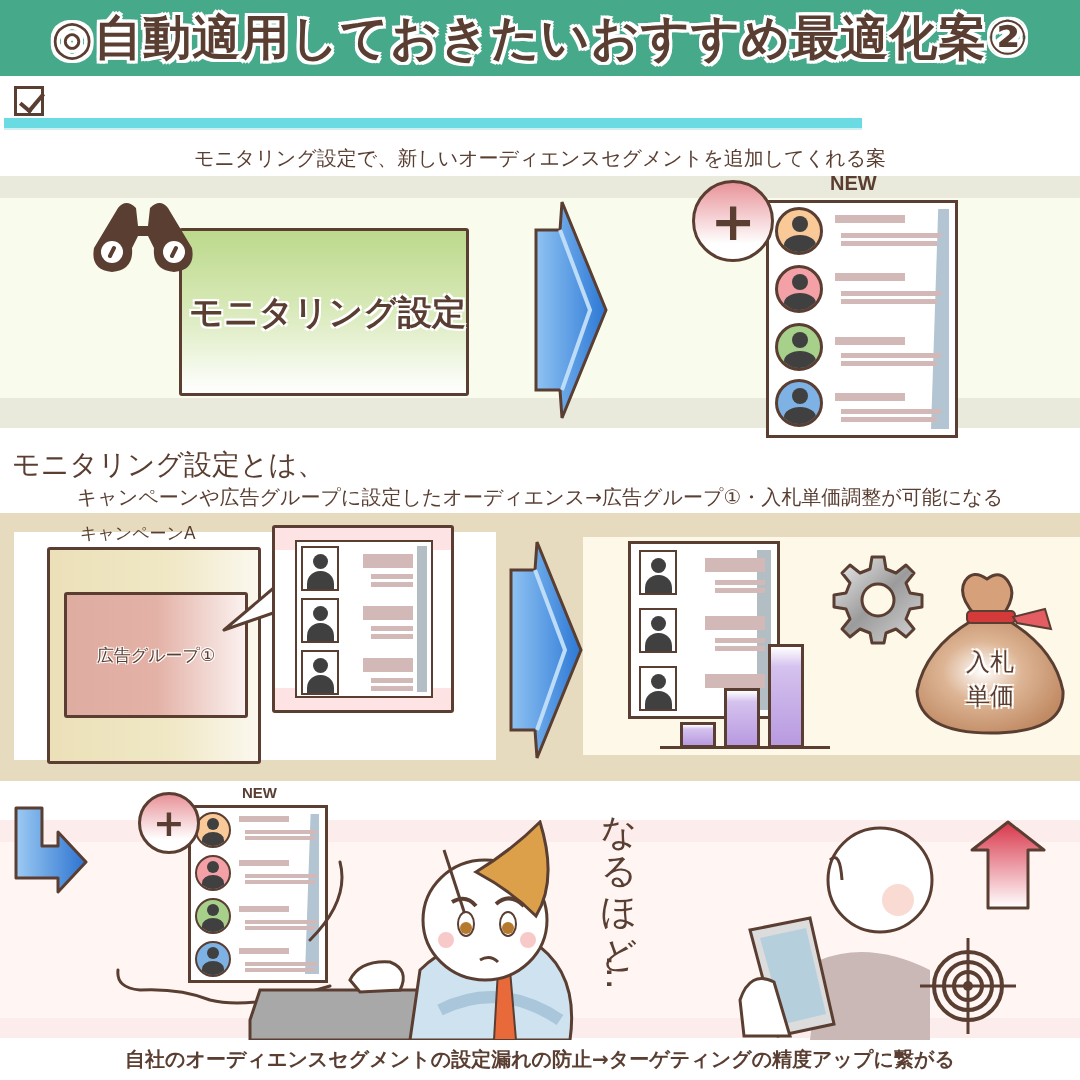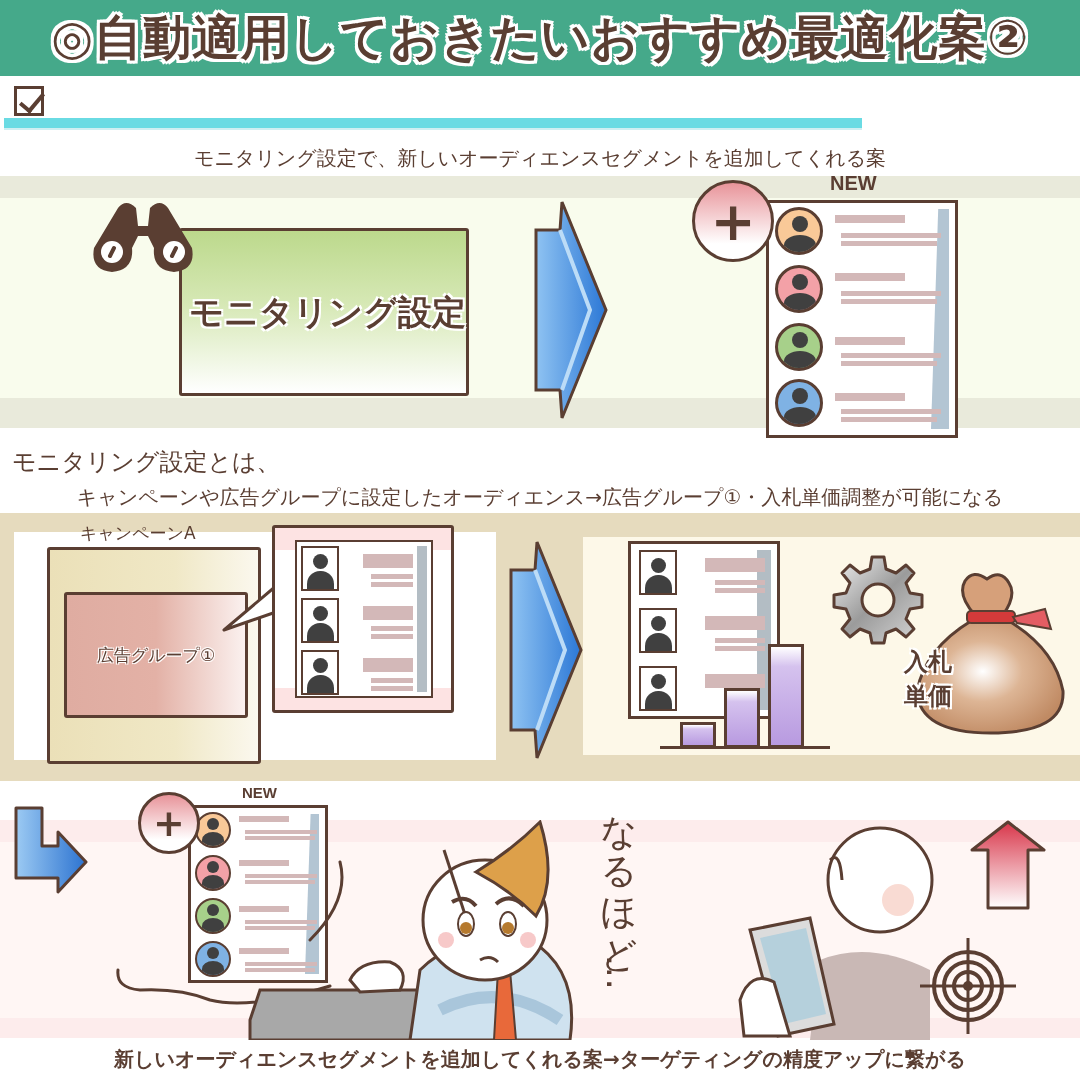--- a/index.html
+++ b/index.html
@@ -56,21 +56,21 @@
   .adgroup-text { font-size: 17px; font-weight: normal; color: #5a3e32; text-shadow: -1px -1px 0 #fff, 1px -1px 0 #fff, -1px 1px 0 #fff, 1px 1px 0 #fff; }
   .callout { left: 272px; top: 525px; width: 182px; height: 188px; border: 3px solid #5a3e32; border-radius: 3px;
     background: linear-gradient(to bottom, #fde3e3 0 12%, #fff 12% 88%, #fde3e3 88%); }
   .photo-doc { background: #fff; border: 2px solid #5a3e32; }
   .photo { position: absolute; width: 38px; height: 45px; border: 2px solid #5a3e32; background: #fff; overflow: hidden; }
   .photo .head { position: absolute; left: 10px; top: 6px; width: 15px; height: 15px; background: #404040; border-radius: 50%; }
   .photo .body { position: absolute; left: 4px; top: 23px; width: 27px; height: 22px; background: #404040; border-radius: 13px 13px 0 0; }
 
   .gear { left: 832px; top: 553px; width: 92px; height: 92px; }
   .bag { left: 905px; top: 565px; width: 170px; height: 175px; }
-  .bag-text { left: 904px; top: 645px; width: 100px; font-size: 24px; font-weight: bold; color: #5a3e32; line-height: 34px;
+  .bag-text { left: 940px; top: 645px; width: 100px; text-align: center; font-size: 24px; font-weight: normal; color: #5a3e32; line-height: 34px;
     text-shadow: -2px -2px 0 #fff, 2px -2px 0 #fff, -2px 2px 0 #fff, 2px 2px 0 #fff; }
 
   .bar { position: absolute; border: 3px solid #5a3e32; background: linear-gradient(to bottom, #fff 0%, #d5c2ee 20%, #b89ae0 100%); }
 
   
   .band3 { left: 0; top: 820px; width: 1080px; height: 218px; background: #fdecec; }
   .band3-inner { left: 0; top: 842px; width: 1080px; height: 176px; background: #fff6f4; }
   .bottom-caption { left: 0; top: 1046px; width: 1080px; text-align: center; font-size: 20px; font-weight: bold; color: #5a3e32; }
   .naruhodo { left: 596px; top: 790px; width: 40px; font-size: 36px; color: #5a3e32; line-height: 34px; writing-mode: vertical-rl; font-family: "DejaVu Sans", sans-serif; }
 </style>
@@ -149,21 +149,21 @@
         <div class="head" style="left:14px;top:6px;width:16px;height:16px;"></div>
         <div class="body" style="left:6px;top:25px;width:32px;height:20px;"></div>
       </div>
   </div>
   <div class="line-a" style="left:66px;top:190px;width:70px;"></div>
     <div class="line-b" style="left:72px;top:206px;width:100px;"></div>
     <div class="line-b" style="left:72px;top:214px;width:96px;"></div>
 </div>
 <div class="abs plus-circle" style="left:692px;top:180px;width:82px;height:82px;font-size:54px;">+</div>
 
-<div class="abs caption" style="left:12px;top:446px;font-size:24px;">モニタリング設定とは、</div>
+<div class="abs caption" style="left:12px;top:446px;font-size:28px;">モニタリング設定とは、</div>
 <div class="abs caption" style="left:0;top:484px;width:1080px;text-align:center;">キャンペーンや広告グループに設定したオーディエンス→広告グループ①・入札単価調整が可能になる</div>
 
 <div class="abs band2"></div>
 <div class="abs panel-left"></div>
 <div class="abs panel-right"></div>
 
 <div class="abs caption" style="left:80px;top:522px;font-size:17px;text-align:center;">キャンペーンA</div>
 <div class="abs campaign-box"></div>
 <div class="abs adgroup-box">
   <span class="adgroup-text">広告グループ①</span>
@@ -377,13 +377,13 @@
 </svg>
 
 <svg class="abs" style="left:918px;top:936px;" width="100" height="100" viewBox="0 0 100 100">
   <circle cx="50" cy="50" r="34" fill="none" stroke="#5a3e32" stroke-width="4"></circle>
   <circle cx="50" cy="50" r="24" fill="none" stroke="#5a3e32" stroke-width="4"></circle>
   <circle cx="50" cy="50" r="14" fill="none" stroke="#5a3e32" stroke-width="4"></circle>
   <circle cx="50" cy="50" r="5" fill="#5a3e32"></circle>
   <path d="M50 2 L50 98 M2 50 L98 50" stroke="#5a3e32" stroke-width="3"></path>
 </svg>
 
-<div class="abs bottom-caption">新しいオーディエンスセグメントを追加してくれる案→ターゲティングの精度アップに繋がる</div>
+<div class="abs bottom-caption">自社のオーディエンスセグメントの設定漏れの防止→ターゲティングの精度アップに繋がる</div>
 
 </body></html>

